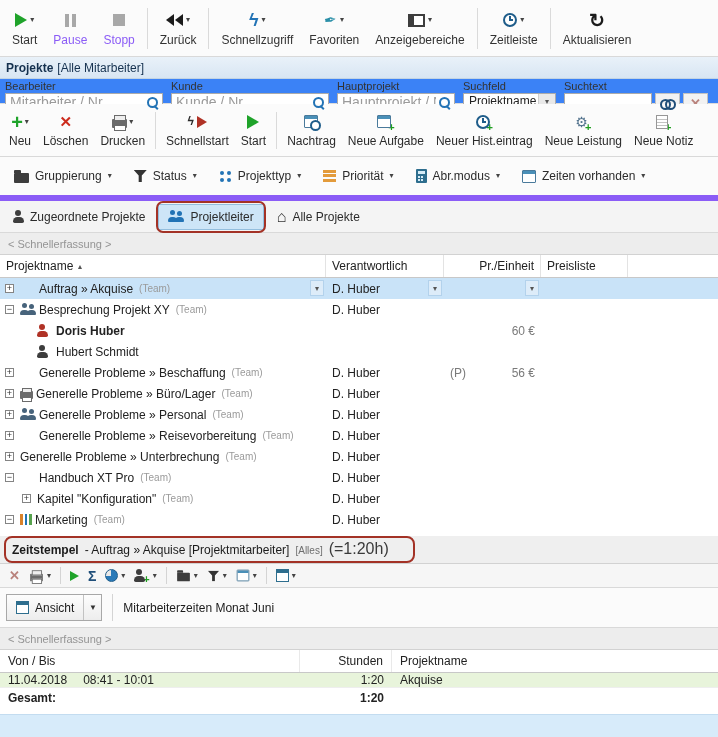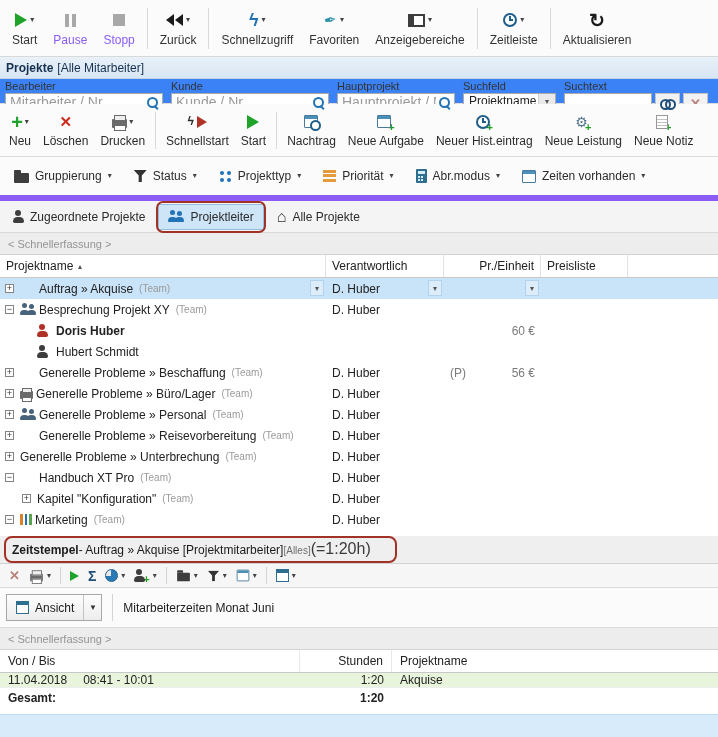--- a/index.html
+++ b/index.html
@@ -143,21 +143,21 @@
 .g-plane{font-size:12px;color:#2273b5;line-height:12px}
 .g-book{font-size:12px;color:#2e6e8e;line-height:12px}
 .g-survey{font-size:12px;color:#2a9d8f;line-height:12px}
 .g-chart{width:12px;height:11px;background:linear-gradient(to right,#d9822b 0 3px,transparent 3px 4.5px,#2273b5 4.5px 7.5px,transparent 7.5px 9px,#58a34e 9px 12px)}
 .g-printer-sm{position:relative;width:13px;height:8px;background:#6b6b6b;border-radius:1px;margin-top:2px}
 .g-printer-sm::before{content:"";position:absolute;left:2px;top:-3px;width:8px;height:3px;background:#eee;border:1px solid #6b6b6b}
 .g-printer-sm::after{content:"";position:absolute;left:2px;bottom:-3px;width:8px;height:3px;background:#fff;border:1px solid #6b6b6b}
 
 
 .status-strip{height:28px;flex:none;background:#efefef;border-bottom:1px solid #d2d2d2;display:flex;align-items:center;padding:0 4px}
-.status-anno{display:inline-flex;align-items:baseline;border:2px solid #a33226;border-radius:8px;padding:2px 24px 3px 6px;background:transparent}
+.status-anno{display:inline-flex;align-items:baseline;gap:6px;border:2px solid #a33226;border-radius:8px;padding:2px 24px 3px 6px;background:transparent}
 .status-anno b{font-weight:bold;color:#1b1b1b}
 .status-anno .main{color:#1b1b1b}
 .status-anno .scope{font-size:10px;color:#6e6e6e}
 .status-anno .sum{font-size:16px;color:#3a3a3a}
 
 
 .toolbar-bottom{height:24px;flex:none;background:#f6f6f6;border-bottom:1px solid #d9d9d9;display:flex;align-items:center;padding:0 5px;gap:1px}
 .sico{display:flex;align-items:center;gap:3px;padding:2px 4px}
 .gsig{font-size:14px;font-weight:bold;color:#1f4e79;line-height:14px}
 .g-pie{width:13px;height:13px;border-radius:50%;background:conic-gradient(#2a7ab8 0 75%,#e8e8e8 75% 100%);border:1px solid #1f5d8a}

